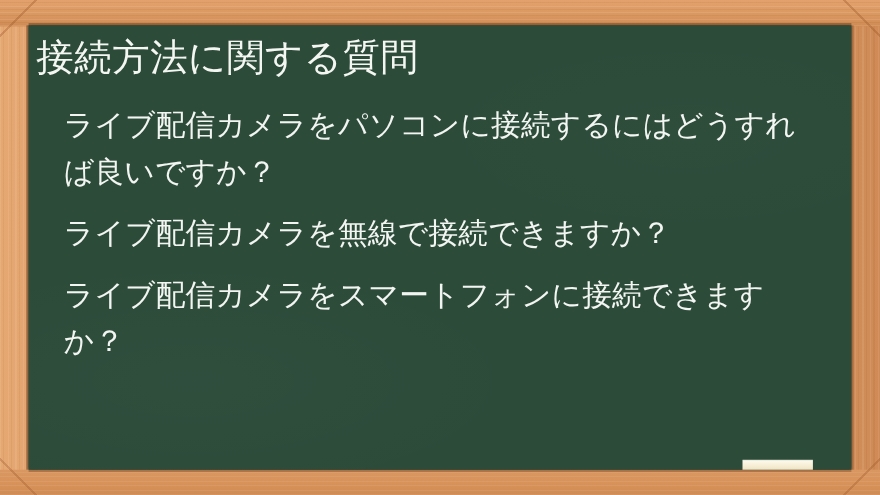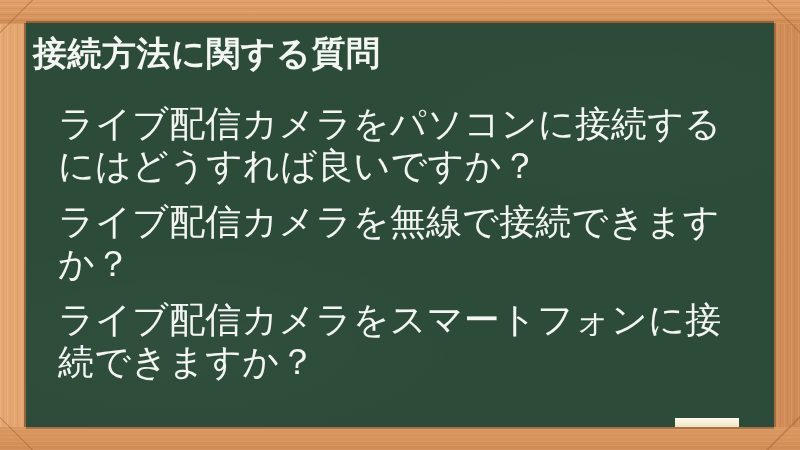--- a/index.html
+++ b/index.html
@@ -118,45 +118,45 @@
     height: 100%;
     box-sizing: border-box;
   }
 
   
   .board-title {
     position: absolute;
     left: 7px;
     top: 7px;
     margin: 0;
-    font-weight: 700;
+    font-weight: 400;
     font-size: 34px;
     line-height: 46px;
     letter-spacing: 0.5px;
     color: #f4f6f2;
     white-space: nowrap;
   }
 
   
   .question-list {
     position: absolute;
     left: 19px;
     top: 70px;
     right: 26px;
     margin: 0;
     padding: 0;
     list-style: none;
   }
 
   .question-item {
     position: relative;
-    margin: 10px 0 14px 0;
+    margin: 0 0 14px 0;
     padding-left: 13px;
     font-weight: 400;
-    font-size: 36px;
+    font-size: 27px;
     line-height: 42px;
     color: #f2f5f1;
     letter-spacing: 0.2px;
     text-indent: 0;
   }
   .question-item:last-child { margin-bottom: 0; }
 
   
   .chalk-stick {
     position: absolute;

